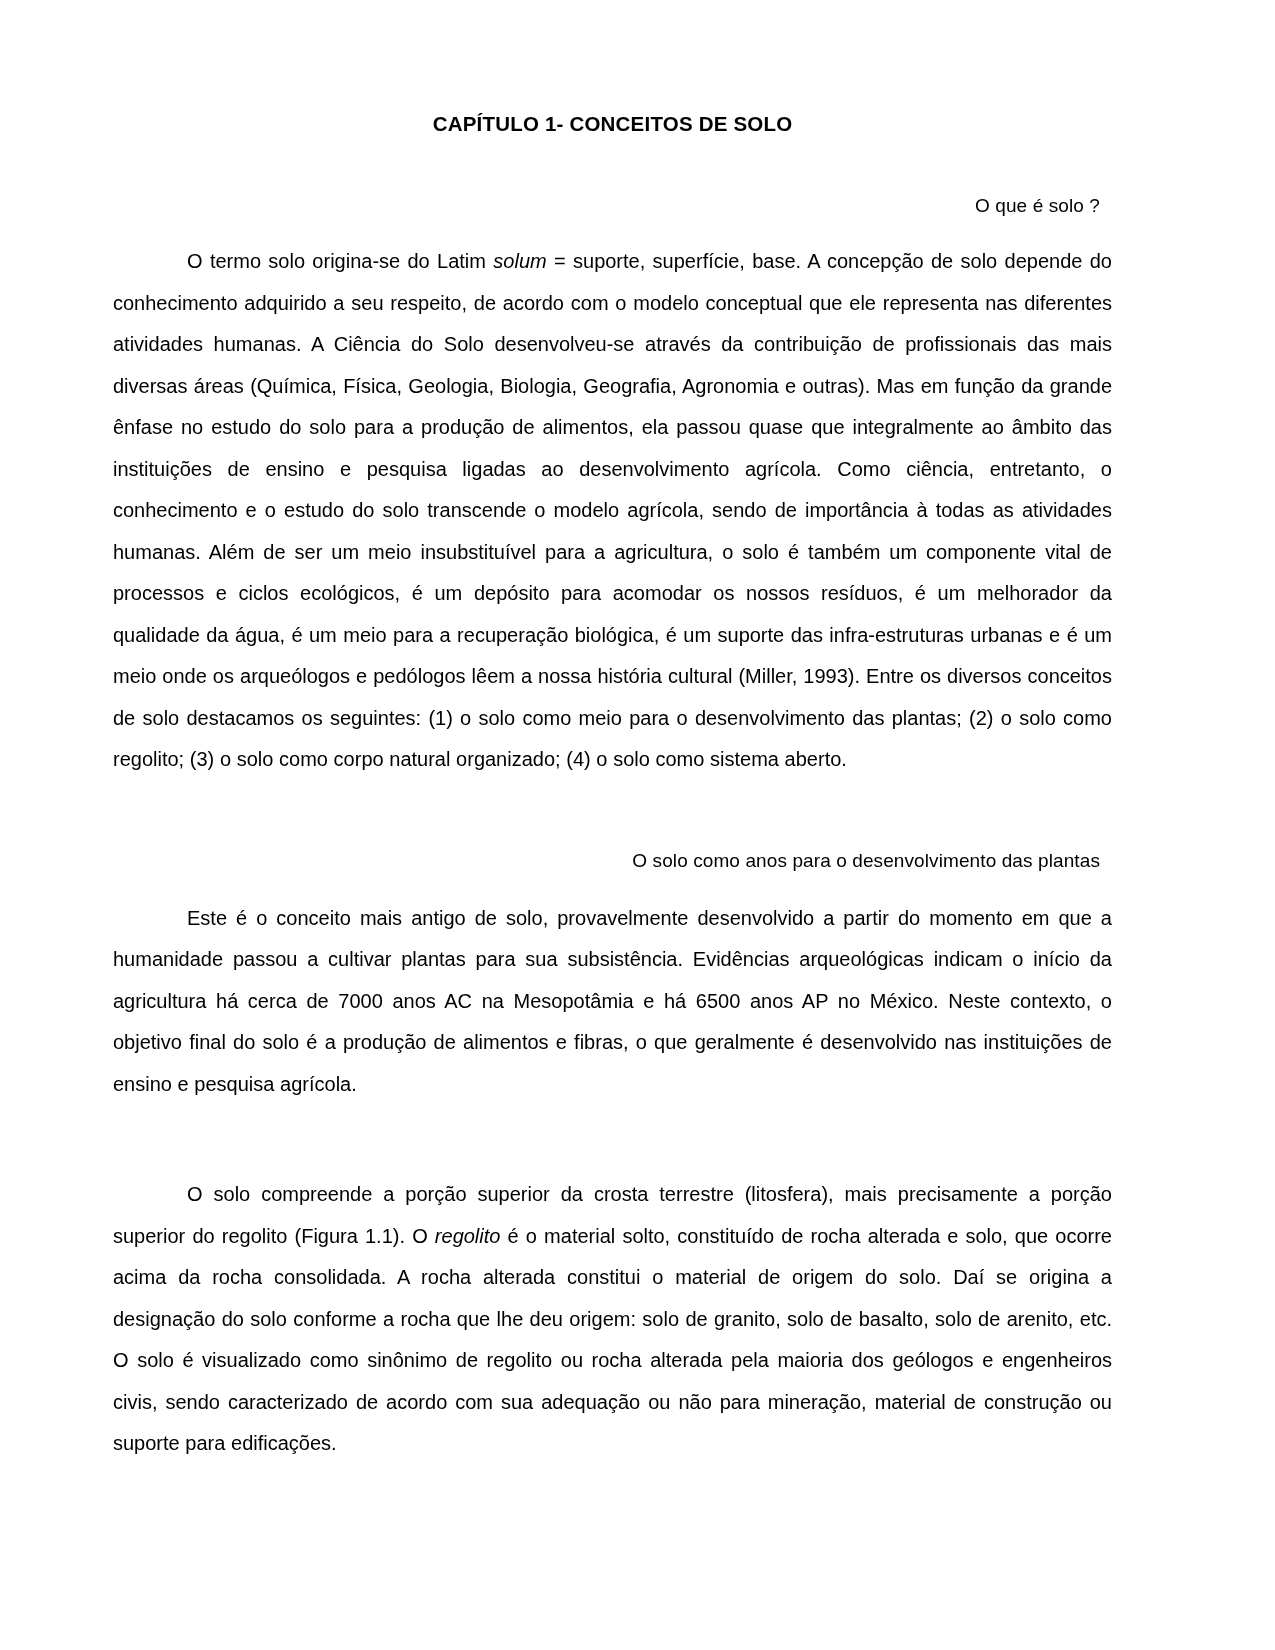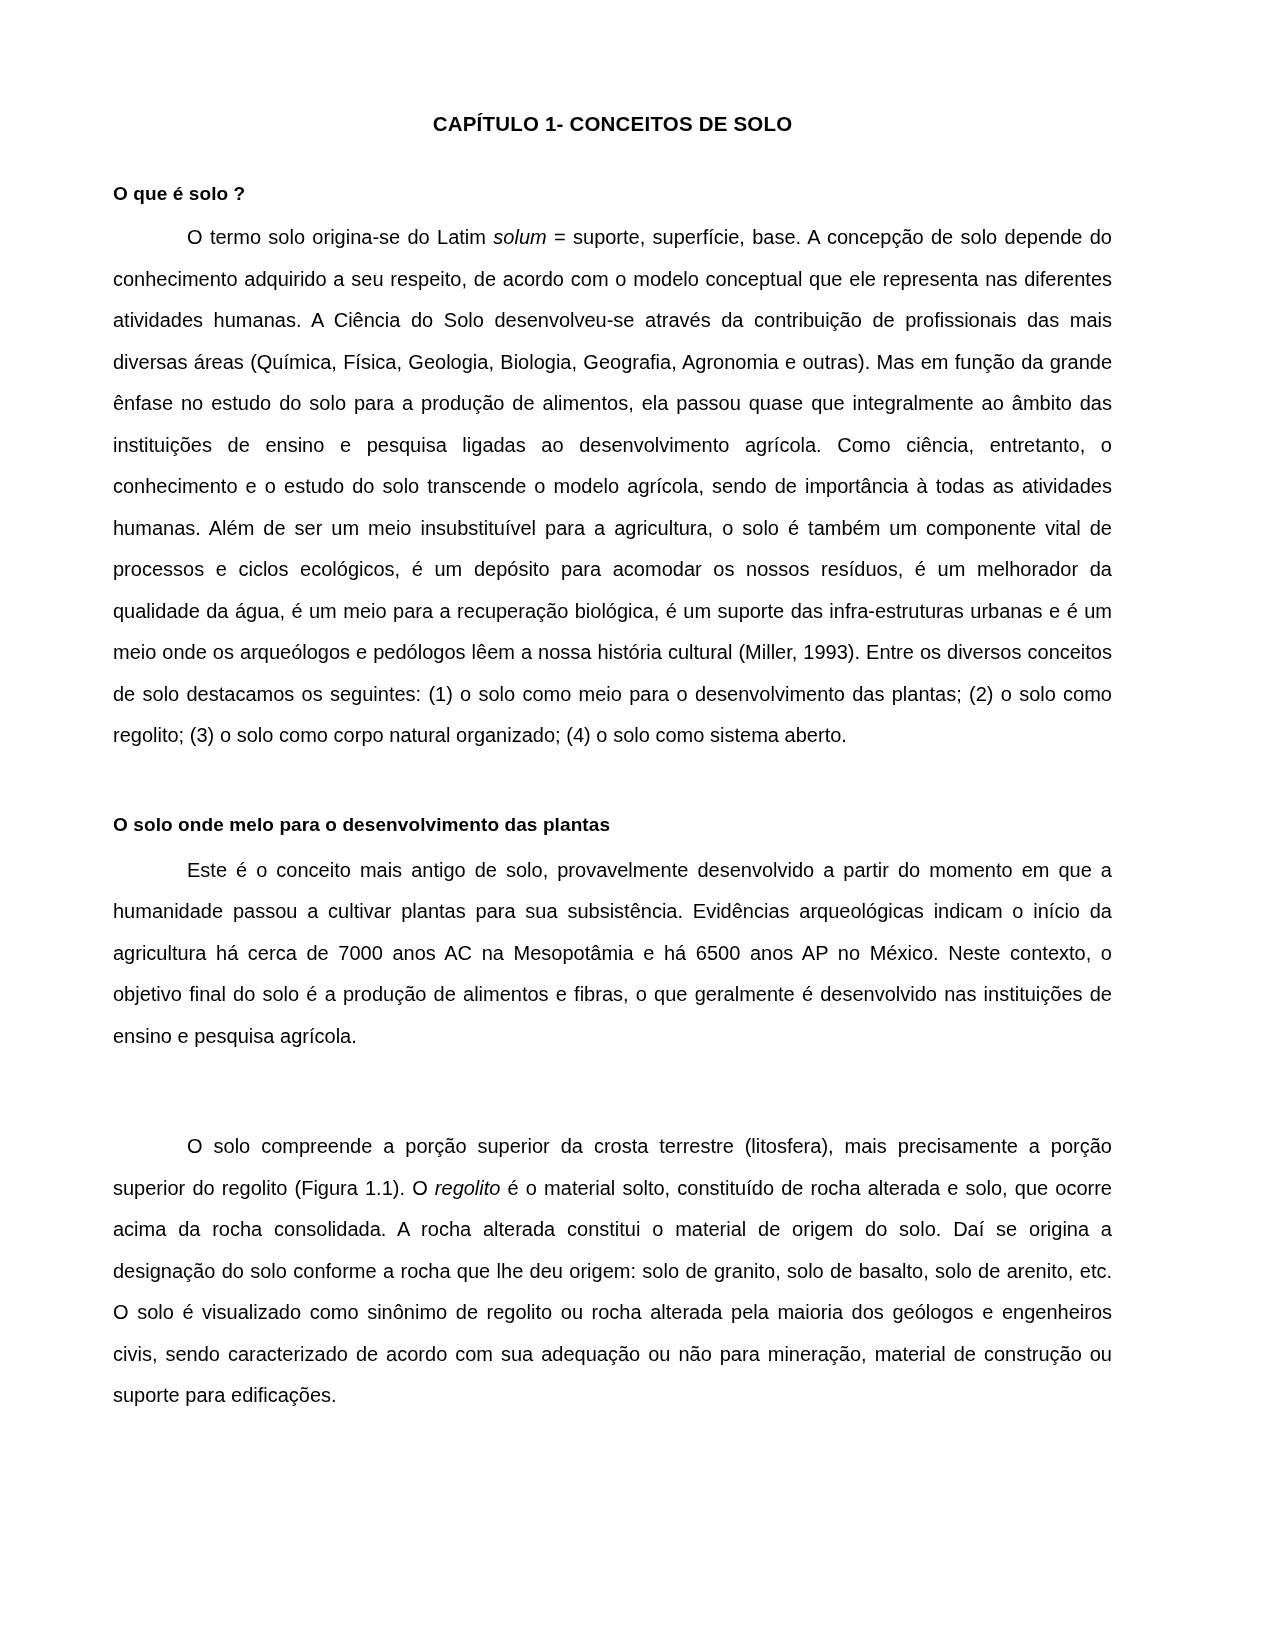--- a/index.html
+++ b/index.html
@@ -36,25 +36,26 @@
     text-align: center;
     font-weight: bold;
     font-size: 20.5px;
     letter-spacing: 0.2px;
     margin: 0;
     padding-top: 112px;
     line-height: 1.2;
   }
 
   .section-heading {
-    font-weight: bold;
+    font-weight: normal;
     font-size: 19px;
-    margin: 0;
+    margin: 12px;
     line-height: 1.25;
     letter-spacing: 0.1px;
+    text-align: right;
   }
 
   .body-paragraph {
     font-size: 20px;
     line-height: 41.5px;
     text-align: justify;
     text-justify: inter-word;
     margin: 0;
     text-indent: 74px;
     word-spacing: 0.1px;
@@ -83,21 +84,21 @@
     <div class="gap-title-to-h1"></div>
 
     <h2 class="section-heading">O que é solo ?</h2>
 
     <div class="gap-h1-to-p1"></div>
 
     <p class="body-paragraph"><span>O termo solo origina-se do Latim </span><em>solum</em><span> = suporte, superfície, base. A concepção de solo depende do conhecimento adquirido a seu respeito, de acordo com o modelo conceptual que ele representa nas diferentes atividades humanas. A Ciência do Solo desenvolveu-se através da contribuição de profissionais das mais diversas áreas (Química, Física, Geologia, Biologia, Geografia, Agronomia e outras). Mas em função da grande ênfase no estudo do solo para a produção de alimentos, ela passou quase que integralmente ao âmbito das instituições de ensino e pesquisa ligadas ao desenvolvimento agrícola. Como ciência, entretanto, o conhecimento e o estudo do solo transcende o modelo agrícola, sendo de importância à todas as atividades humanas. Além de ser um meio insubstituível para a agricultura, o solo é também um componente vital de processos e ciclos ecológicos, é um depósito para acomodar os nossos resíduos, é um melhorador da qualidade da água, é um meio para a recuperação biológica, é um suporte das infra-estruturas urbanas e é um meio onde os arqueólogos e pedólogos lêem a nossa história cultural (Miller, 1993). Entre os diversos conceitos de solo destacamos os seguintes: (1) o solo como meio para o desenvolvimento das plantas; (2) o solo como regolito; (3) o solo como corpo natural organizado; (4) o solo como sistema aberto.</span></p>
 
     <div class="gap-p1-to-h2"></div>
 
-    <h2 class="section-heading">O solo onde melo para o desenvolvimento das plantas</h2>
+    <h2 class="section-heading">O solo como anos para o desenvolvimento das plantas</h2>
 
     <div class="gap-h2-to-p2"></div>
 
     <p class="body-paragraph"><span>Este é o conceito mais antigo de solo, provavelmente desenvolvido a partir do momento em que a humanidade passou a cultivar plantas para sua subsistência. Evidências arqueológicas indicam o início da agricultura há cerca de 7000 anos AC na Mesopotâmia e há 6500 anos AP no México. Neste contexto, o objetivo final do solo é a produção de alimentos e fibras, o que geralmente é desenvolvido nas instituições de ensino e pesquisa agrícola.</span><em></em><span></span></p>
 
     <div class="gap-p2-to-h3"></div>
 
 
     <div class="gap-h3-to-p3"></div>
 

